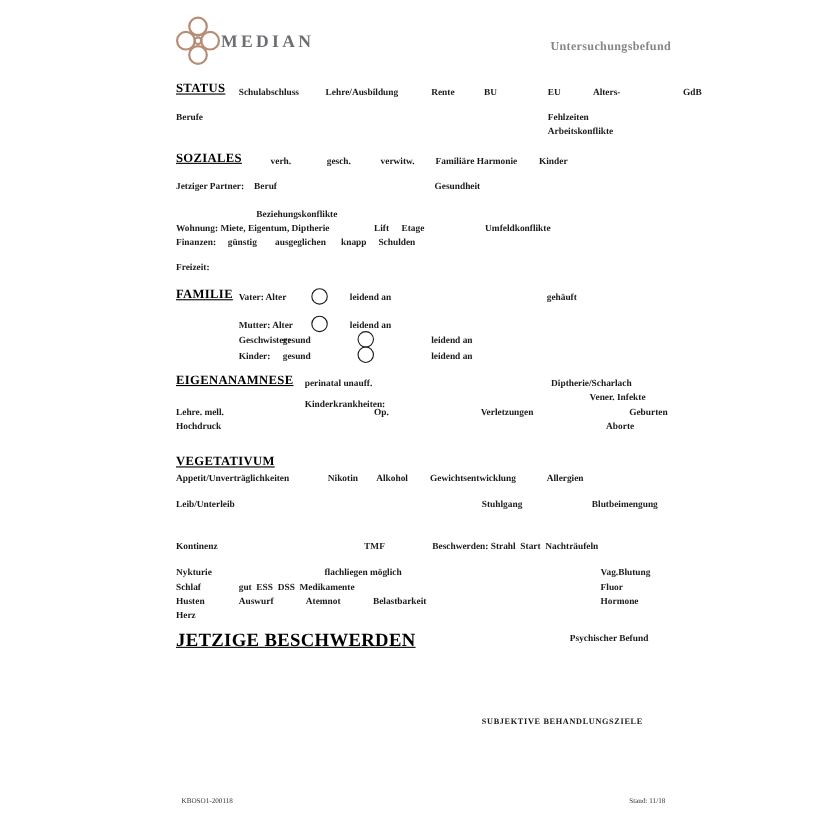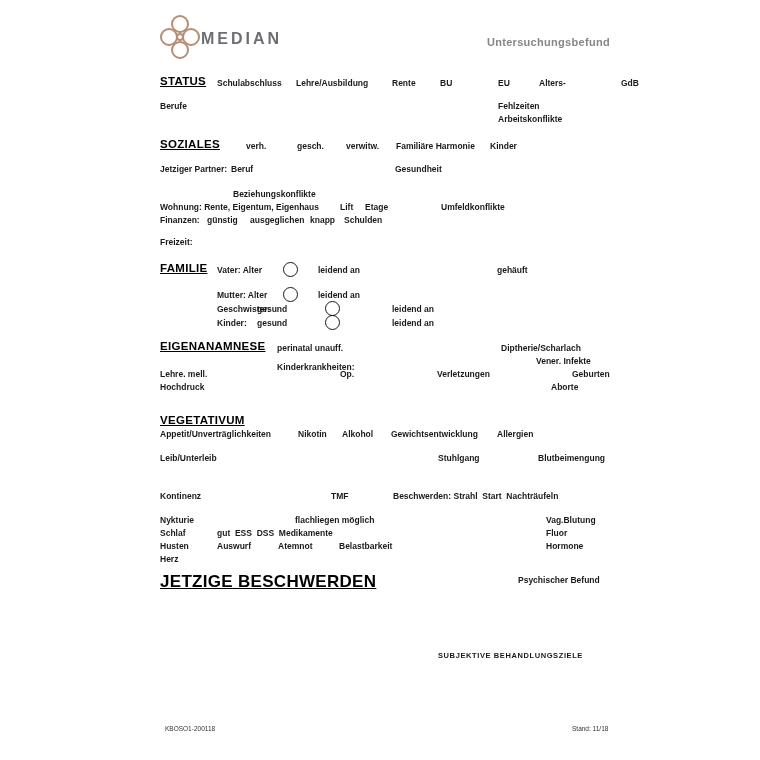--- a/index.html
+++ b/index.html
@@ -1,17 +1,17 @@
 <!DOCTYPE html>
 <html><head>
 <meta charset="utf-8">
 <style>
   html,body{margin:0;padding:0;background:#ffffff;}
   .page{position:relative;width:760px;height:760px;background:#ffffff;overflow:hidden;
-        font-family:Liberation Sans, sans-serif;color:#1a1a1a;}
+        font-family:Liberation Serif, serif;color:#1a1a1a;}
   .t{position:absolute;white-space:pre;font-weight:700;font-size:8.5px;line-height:1;color:#1a1a1a;}
   .heading{font-size:11.5px;font-weight:700;text-decoration:underline;letter-spacing:.3px;color:#000;}
   .brand{font-size:16px;font-weight:700;letter-spacing:3px;color:#6d6e71;}
   .doc-title{font-size:11px;font-weight:700;color:#85868a;letter-spacing:.3px;}
   .circle{position:absolute;width:13px;height:13px;border:1.3px solid #1a1a1a;border-radius:50%;background:transparent;}
   .tiny{font-size:6.5px;font-weight:400;color:#333;}
   .goal{font-size:7.5px;letter-spacing:.6px;}
 </style>
 </head>
 <body>
@@ -47,21 +47,21 @@
   <span class="t heading" style="left:160px;top:139px;">SOZIALES</span>
   <span class="t" style="left:246px;top:142px;">verh.</span>
   <span class="t" style="left:297px;top:142px;">gesch.</span>
   <span class="t" style="left:346px;top:142px;">verwitw.</span>
   <span class="t" style="left:396px;top:142px;">Familiäre Harmonie</span>
   <span class="t" style="left:490px;top:142px;">Kinder</span>
   <span class="t" style="left:160px;top:165px;">Jetziger Partner:</span>
   <span class="t" style="left:231px;top:165px;">Beruf</span>
   <span class="t" style="left:395px;top:165px;">Gesundheit</span>
   <span class="t" style="left:233px;top:190px;">Beziehungskonflikte</span>
-  <span class="t" style="left:160px;top:203px;">Wohnung: Rente, Eigentum, Eigenhaus</span>
+  <span class="t" style="left:160px;top:203px;">Wohnung: Miete, Eigentum, Diptherie</span>
   <span class="t" style="left:340px;top:203px;">Lift</span>
   <span class="t" style="left:365px;top:203px;">Etage</span>
   <span class="t" style="left:441px;top:203px;">Umfeldkonflikte</span>
   <span class="t" style="left:160px;top:216px;">Finanzen:</span>
   <span class="t" style="left:207px;top:216px;">günstig</span>
   <span class="t" style="left:250px;top:216px;">ausgeglichen</span>
   <span class="t" style="left:310px;top:216px;">knapp</span>
   <span class="t" style="left:344px;top:216px;">Schulden</span>
   <span class="t" style="left:160px;top:238px;">Freizeit:</span>
 

